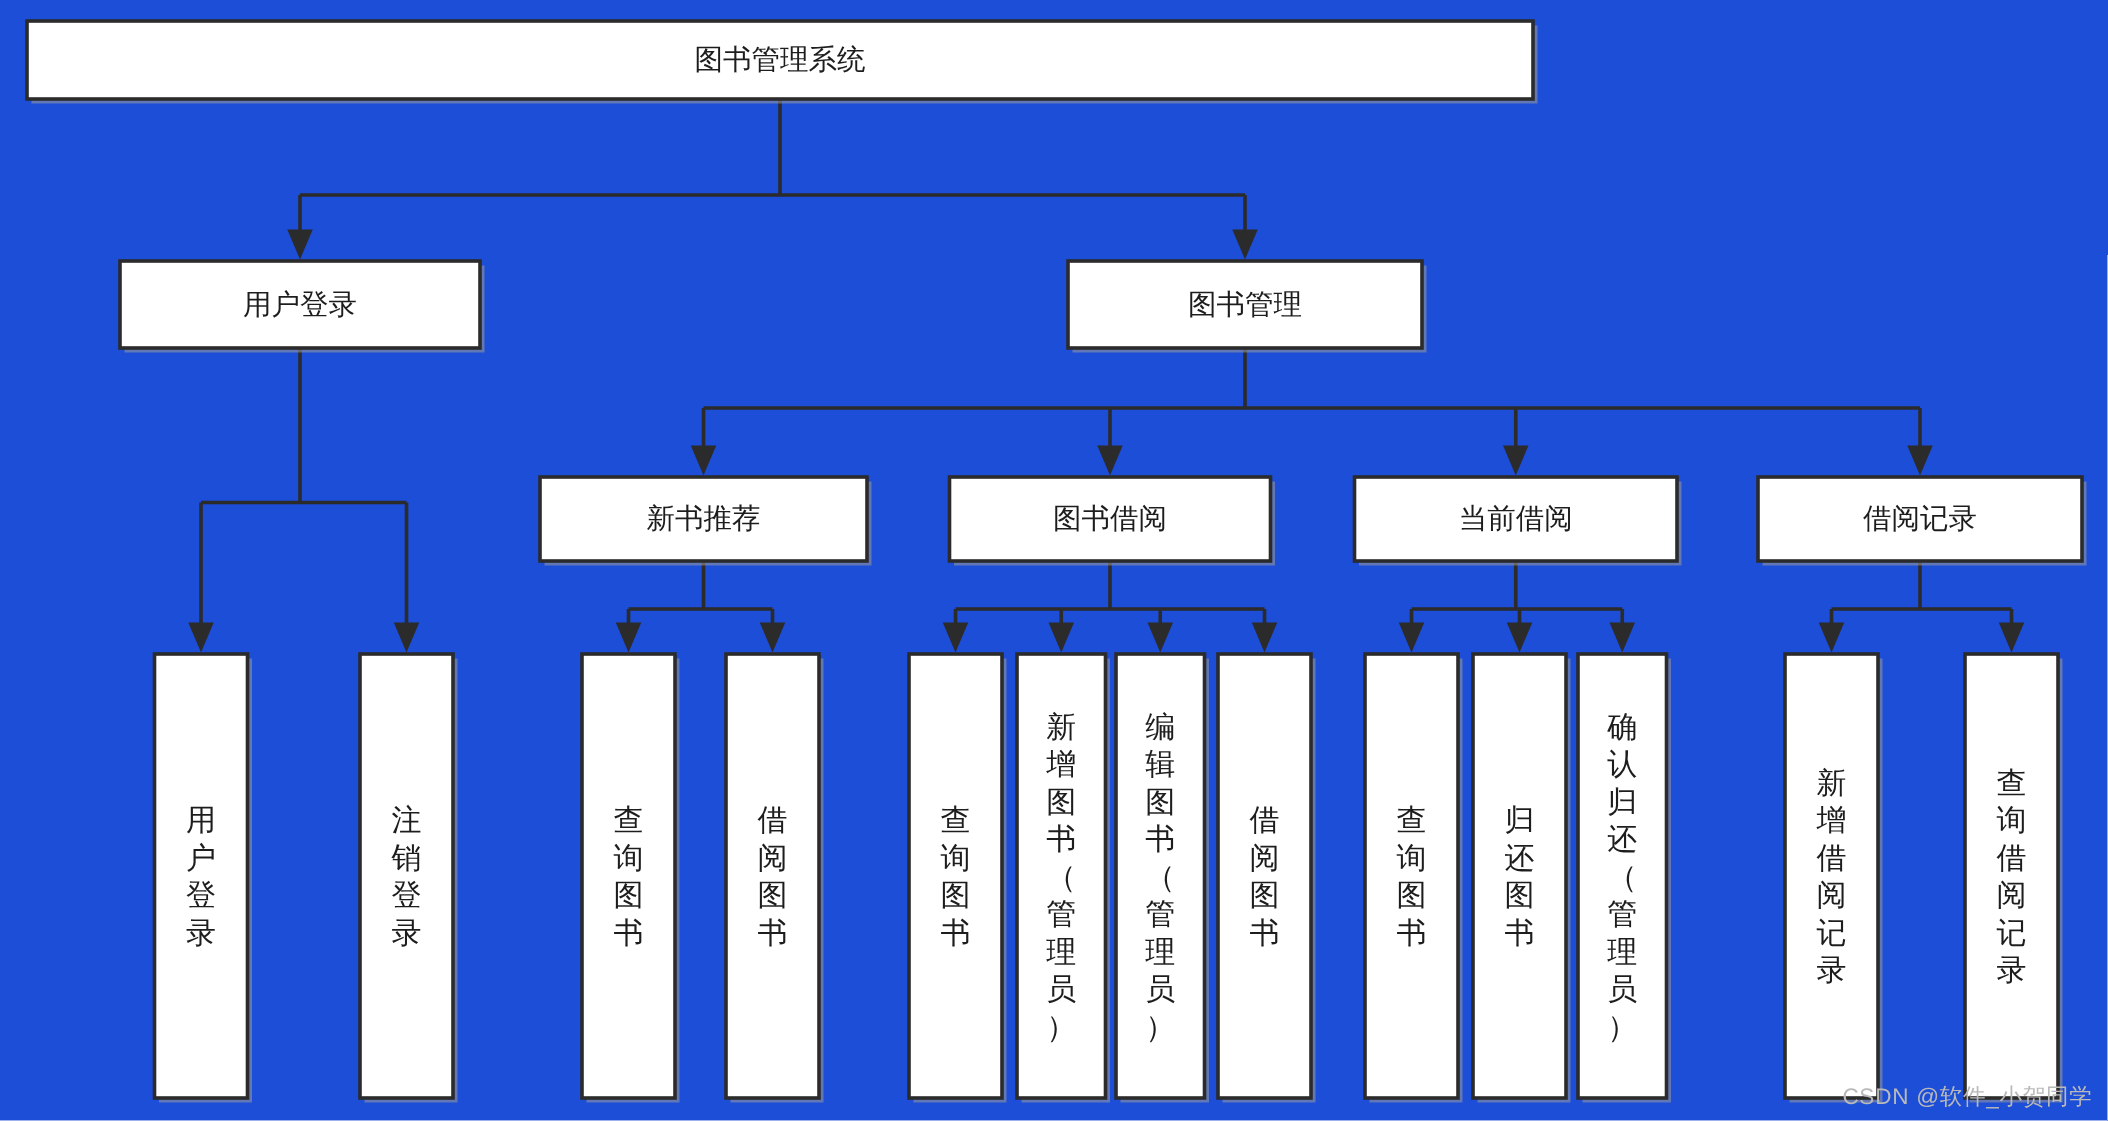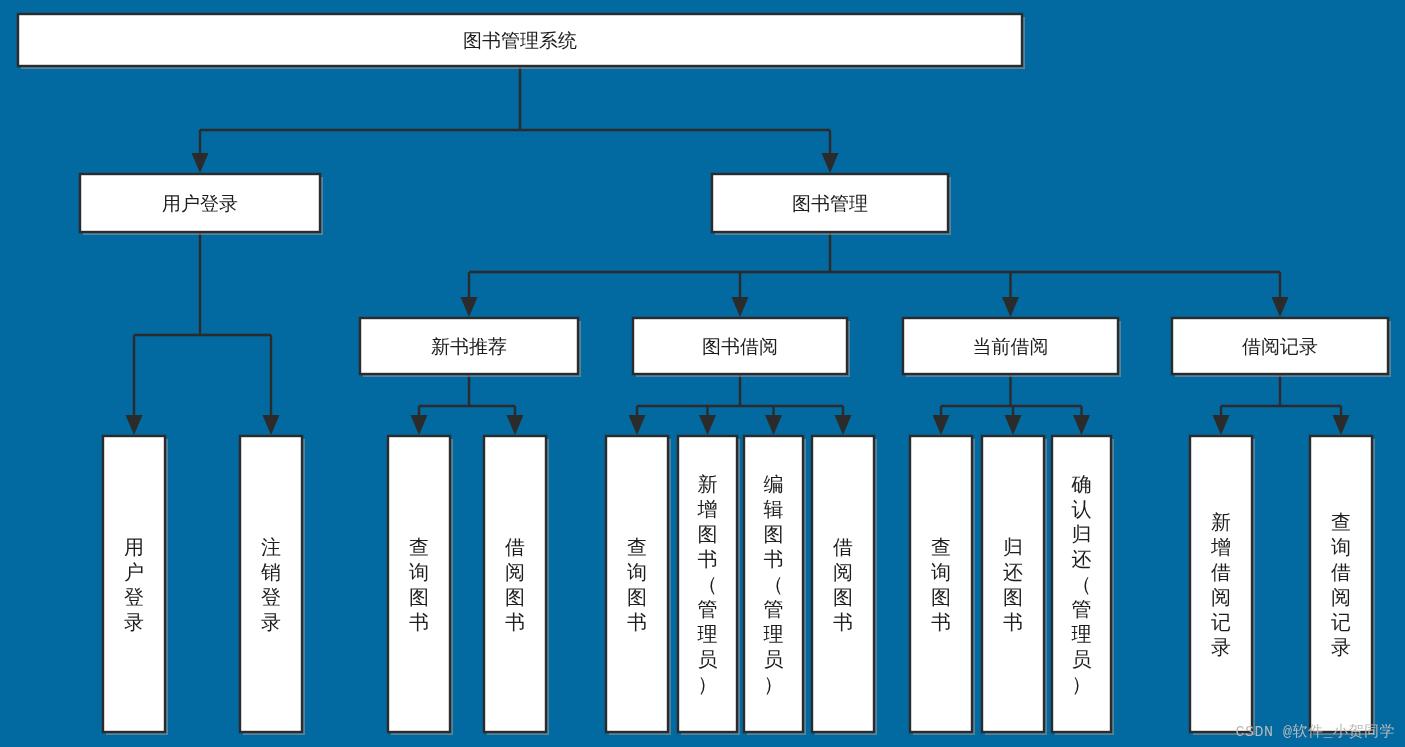--- a/index.html
+++ b/index.html
@@ -8,21 +8,21 @@
     padding: 0;
     background: #ffffff;
   }
   body {
     font-family: "DejaVu Sans", "Liberation Sans", sans-serif;
   }
   #canvas {
     position: relative;
     width: 1405px;
     height: 747px;
-    background: #0369a1;
+    background: #1d4ed8;
     overflow: hidden;
   }
   svg#diagram {
     position: absolute;
     left: 0;
     top: 0;
     width: 1405px;
     height: 747px;
     display: block;
   }
@@ -55,21 +55,21 @@
   .node-label-v {
     font-family: "DejaVu Sans", "Liberation Sans", sans-serif;
     font-size: 20px;
     fill: #1d1d1d;
     text-anchor: middle;
   }
   .watermark {
     position: absolute;
     right: 10px;
     bottom: 6px;
-    font-family: Liberation Mono, monospace;
+    font-family: Liberation Sans, sans-serif;
     font-size: 15px;
     color: #b9b9b9;
     letter-spacing: 0.5px;
     user-select: none;
     white-space: pre;
   }
 </style>
 </head>
 <body>
 

